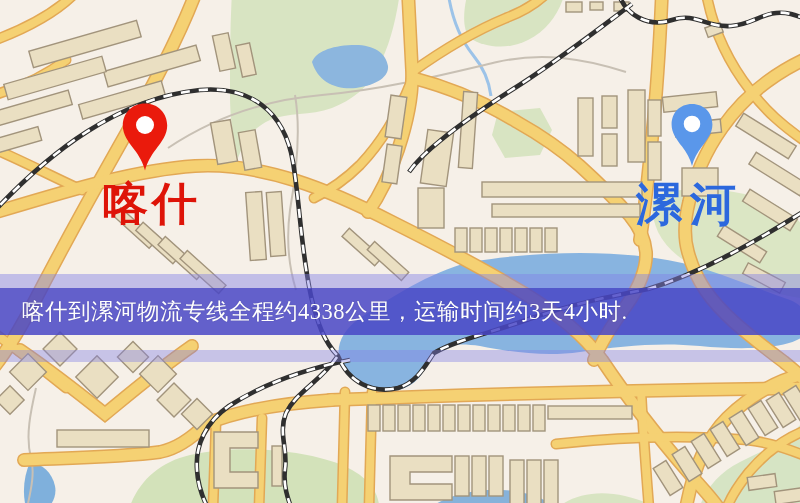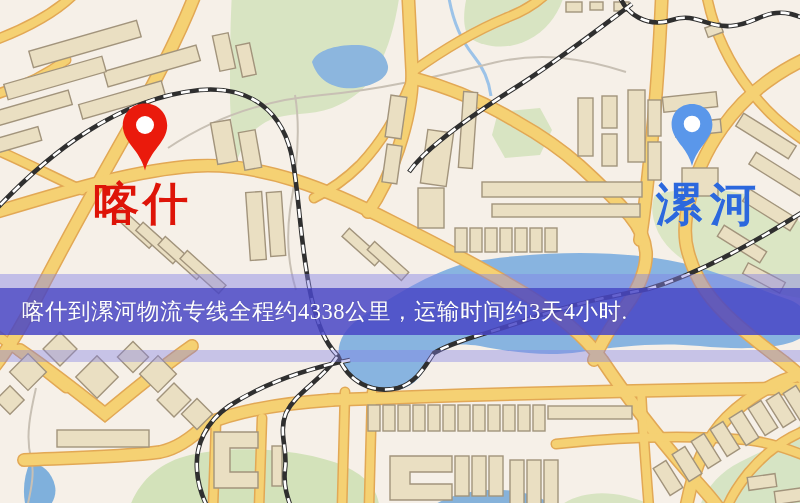--- a/index.html
+++ b/index.html
@@ -10,22 +10,22 @@
   #tint-top{top:274px;height:14px;background:rgba(130,128,230,0.45);}
   #tint-bottom{top:350px;height:12px;background:rgba(130,128,230,0.40);}
   #banner{top:288px;height:47px;background:rgba(73,71,197,0.85);
           display:flex;align-items:center;}
   #banner-text{color:#ffffff;font-size:22.5px;padding-left:22px;letter-spacing:0.5px;
                white-space:nowrap;text-shadow:0 0 1px rgba(0,0,60,.35);}
   .pin{position:absolute;}
   .pin svg{position:static;}
   .city-label{position:absolute;font-weight:bold;white-space:nowrap;
               text-shadow:0 0 1px rgba(255,255,255,.4);}
-  #label-kashi{left:94px;top:174px;font-size:45px;letter-spacing:4px;color:#de1408;}
-  #label-luohe{left:656px;top:174px;font-size:46px;letter-spacing:8px;color:#2c68dd;font-family:Liberation Mono, monospace;}
+  #label-kashi{left:103px;top:174px;font-size:45px;letter-spacing:4px;color:#de1408;}
+  #label-luohe{left:636px;top:174px;font-size:46px;letter-spacing:8px;color:#2c68dd;font-family:Liberation Mono, monospace;}
 </style>
 </head>
 <body>
 
 <div id="stage">
 
   <svg width="800" height="503" viewBox="0 0 800 503">
     <rect x="-5" y="-5" width="810" height="513" fill="#f6f0e8"></rect>
 
     <g fill="#d8e4c2" stroke="none">

